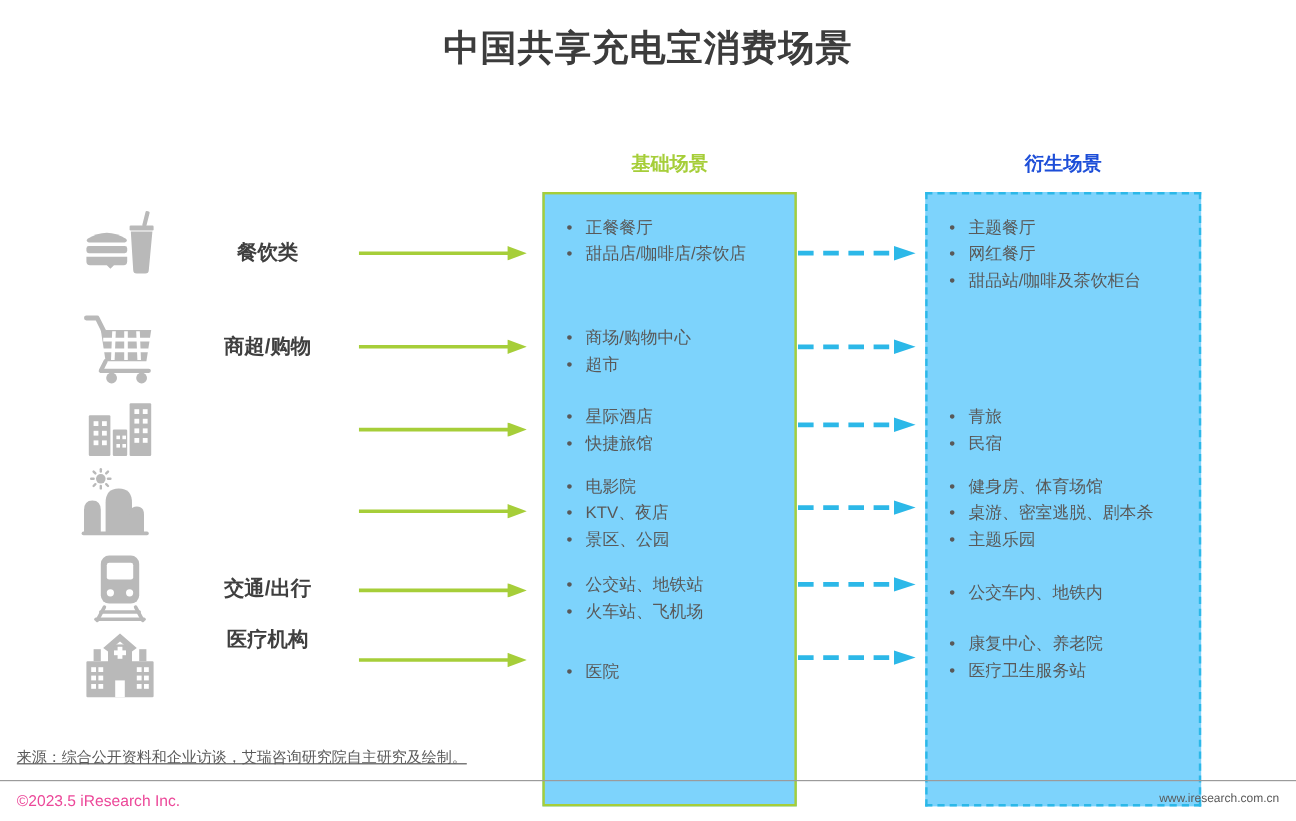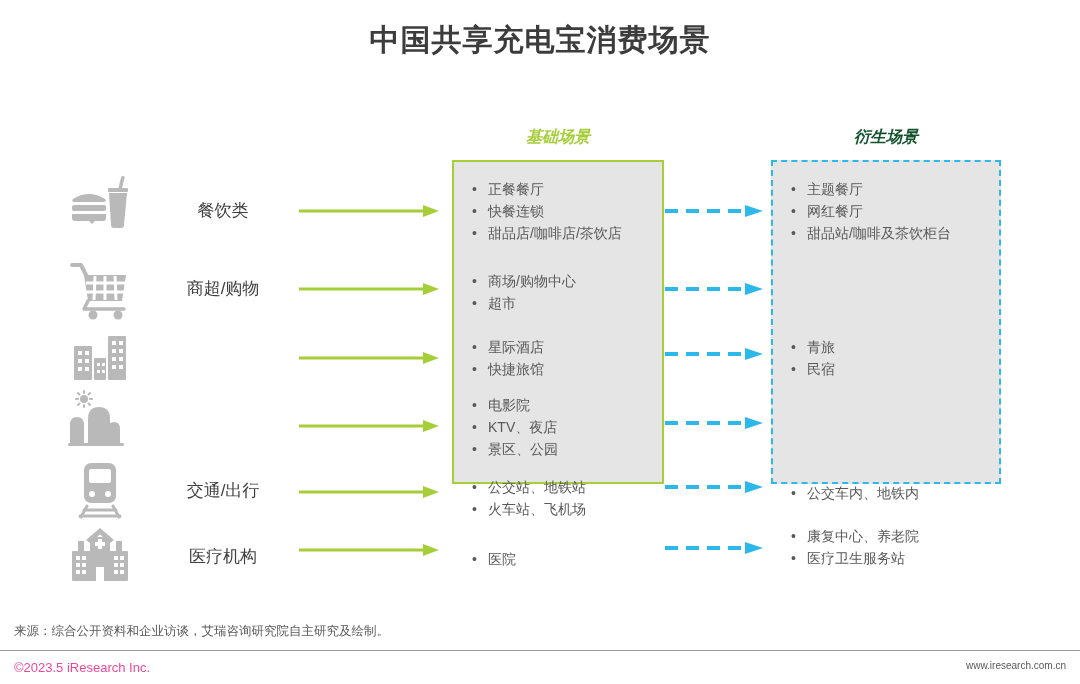--- a/index.html
+++ b/index.html
@@ -4,45 +4,45 @@
 <style>
   * { margin:0; padding:0; box-sizing:border-box; }
   html,body { background:#ffffff; }
   body { font-family:"Liberation Sans","DejaVu Sans",sans-serif; }
   .canvas { position:relative; width:1080px; height:684px; background:#ffffff; overflow:hidden;padding-left:16px; }
 
   .title { position:absolute; top:20px; left:0; width:1080px; text-align:center;
            font-size:30px; font-weight:bold; color:#3c3c3c; letter-spacing:1px; }
 
   .col-header { position:absolute; top:127px; height:22px; text-align:center;
-                font-size:16px; font-weight:bold;font-style:italic; }
+                font-size:16px; font-weight:bold; }
   .col-header.basic   { left:452px; width:212px; color:#a6ce39; }
-  .col-header.derived { left:771px; width:230px; color:#14532d; }
-
-  .box { position:absolute; top:160px; height:324px; background:#e5e5e5; }
+  .col-header.derived { left:771px; width:230px; color:#1d4ed8; }
+
+  .box { position:absolute; top:160px; height:512px; background:#7dd3fc; }
   .box.basic   { left:452px; width:212px; border:2px solid #a6ce39; }
   .box.derived { left:771px; width:230px; border:2px dashed #2cb8e8; }
 
   .icon { position:absolute; left:62px; width:76px; height:66px; display:flex;
           align-items:center; justify-content:center; }
   .icon svg { width:66px; height:64px; }
 
   .cat-label { position:absolute; left:156px; width:134px; height:24px; text-align:center;
-               font-size:17px; font-weight:normal; color:#3f3f3f; }
+               font-size:17px; font-weight:bold; color:#3f3f3f; }
 
   .garrow, .carrow { position:absolute; display:block; }
   .garrow { left:299px; }
   .carrow { left:665px; }
 
   .group { position:absolute; left:14px; list-style:none; }
   .group li { font-size:14px; line-height:22px; color:#595959; white-space:nowrap;
               padding-left:20px; position:relative; }
   .group li::before { content:"•"; position:absolute; left:4px; color:#595959; }
 
-  .source-note { position:absolute; left:14px; top:623px; font-size:12.5px; color:#595959; }
+  .source-note { position:absolute; left:14px; top:623px; font-size:12.5px; color:#595959;text-decoration:underline; }
   .footer-rule { position:absolute; left:0; top:650px; width:1080px; height:0;
                  border-top:1px solid #9b9b9b; }
   .footer-left  { position:absolute; left:14px;  top:660px; font-size:13px; color:#ec4899; }
   .footer-right { position:absolute; right:14px; top:660px; font-size:10px; color:#595959; }
 </style>
 </head>
 <body>
 
 <div class="canvas">
 
@@ -160,21 +160,21 @@
         <rect x="46" y="45" width="4" height="4"></rect>
           <rect x="52" y="45" width="4" height="4"></rect>
         <rect x="28" y="42" width="8" height="14"></rect>
       </g>
     </svg>
   </div>
 
   <div class="cat-label" style="top:199px">餐饮类</div>
   <div class="cat-label" style="top:277px">商超/购物</div>
   <div class="cat-label" style="top:479px">交通/出行</div>
-  <div class="cat-label" style="top:545px">医疗机构</div>
+  <div class="cat-label" style="top:521px">医疗机构</div>
 
   <svg class="garrow" style="top:205px" width="140" height="12">
       <line x1="0" y1="6" x2="125" y2="6" stroke="#a6ce39" stroke-width="3"></line>
       <polygon points="124,0 140,6 124,12" fill="#a6ce39"></polygon>
     </svg>
   <svg class="garrow" style="top:283px" width="140" height="12">
       <line x1="0" y1="6" x2="125" y2="6" stroke="#a6ce39" stroke-width="3"></line>
       <polygon points="124,0 140,6 124,12" fill="#a6ce39"></polygon>
     </svg>
   <svg class="garrow" style="top:352px" width="140" height="12">
@@ -215,21 +215,20 @@
       <polygon points="80,1 98,7 80,13" fill="#2cb8e8"></polygon>
     </svg>
   <svg class="carrow" style="top:541px" width="100" height="14">
       <line x1="0" y1="7" x2="82" y2="7" stroke="#2cb8e8" stroke-width="4" stroke-dasharray="13 8"></line>
       <polygon points="80,1 98,7 80,13" fill="#2cb8e8"></polygon>
     </svg>
 
   <div class="box basic">
     <ul class="group" style="top:16px">
       <li>正餐餐厅</li>
-      <li>快餐连锁</li>
       <li>甜品店/咖啡店/茶饮店</li>
     </ul>
     <ul class="group" style="top:108px">
       <li>商场/购物中心</li>
       <li>超市</li>
     </ul>
     <ul class="group" style="top:174px">
       <li>星际酒店</li>
       <li>快捷旅馆</li>
     </ul>
@@ -250,20 +249,25 @@
   <div class="box derived">
     <ul class="group" style="top:16px">
       <li>主题餐厅</li>
       <li>网红餐厅</li>
       <li>甜品站/咖啡及茶饮柜台</li>
     </ul>
     <ul class="group" style="top:174px">
       <li>青旅</li>
       <li>民宿</li>
     </ul>
+    <ul class="group" style="top:232px">
+      <li>健身房、体育场馆</li>
+      <li>桌游、密室逃脱、剧本杀</li>
+      <li>主题乐园</li>
+    </ul>
     <ul class="group" style="top:320px">
       <li>公交车内、地铁内</li>
     </ul>
     <ul class="group" style="top:363px">
       <li>康复中心、养老院</li>
       <li>医疗卫生服务站</li>
     </ul>
   </div>
 
   <div class="source-note">来源：综合公开资料和企业访谈，艾瑞咨询研究院自主研究及绘制。</div>

